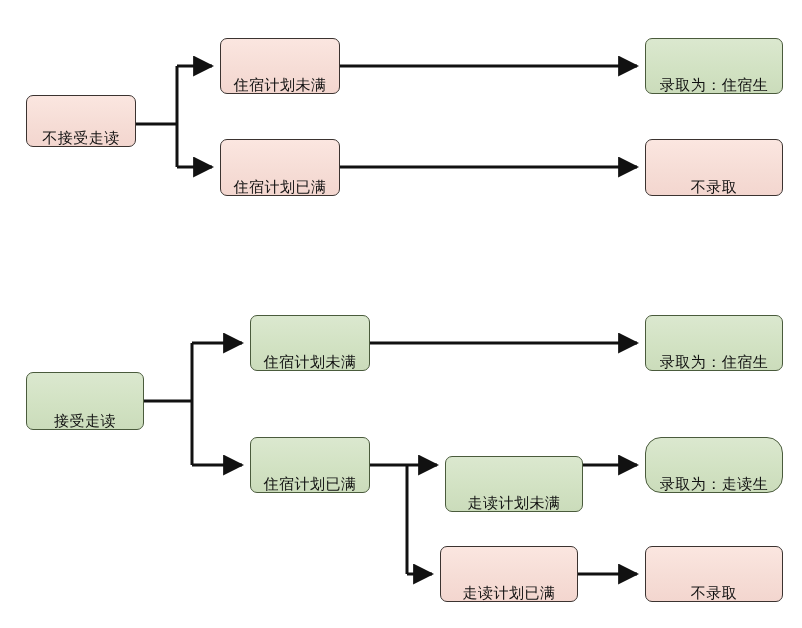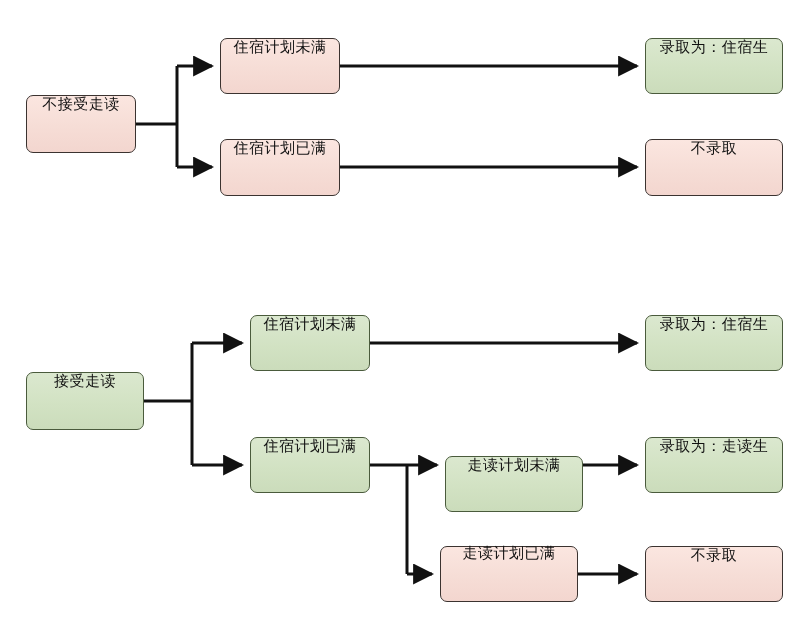--- a/index.html
+++ b/index.html
@@ -25,21 +25,21 @@
     left: 0;
     top: 0;
     width: 802px;
     height: 628px;
     pointer-events: none;
   }
   .node {
     position: absolute;
     box-sizing: border-box;
     display: flex;
-    align-items: flex-start;
+    align-items: flex-end;
     justify-content: center;
     border-radius: 7px;
     border: 1.6px solid #3a3330;
     font-size: 15px;
     letter-spacing: 0.5px;
     color: #111111;
     text-align: center;
     white-space: nowrap;
     line-height: 1.1;
   }
@@ -83,21 +83,21 @@
 
       <path d="M 370 465 L 407 465"></path>
       <path d="M 407 465 L 407 574"></path>
       <path d="M 407 465 L 437 465" marker-end="url(#arrow)"></path>
       <path d="M 407 574 L 432 574" marker-end="url(#arrow)"></path>
       <path d="M 583 465 L 637 465" marker-end="url(#arrow)"></path>
       <path d="M 578 574 L 637 574" marker-end="url(#arrow)"></path>
     </g>
   </svg>
 
-  <div class="node pink" style="left:26px; top:95px; width:110px; height:58px;">
+  <div class="node pink" style="left:26px; top:95px; width:110px; height:52px;">
     <span class="node-label">不接受走读</span>
   </div>
 
   <div class="node pink" style="left:220px; top:38px; width:120px; height:56px;">
     <span class="node-label">住宿计划未满</span>
   </div>
 
   <div class="node pink" style="left:220px; top:139px; width:120px; height:57px;">
     <span class="node-label">住宿计划已满</span>
   </div>
@@ -123,25 +123,25 @@
   </div>
 
   <div class="node green" style="left:645px; top:315px; width:138px; height:56px;">
     <span class="node-label">录取为：住宿生</span>
   </div>
 
   <div class="node green" style="left:445px; top:456px; width:138px; height:56px;">
     <span class="node-label">走读计划未满</span>
   </div>
 
-  <div class="node pink" style="left:440px; top:546px; width:138px; height:56px;font-family:Liberation Mono, monospace;">
+  <div class="node pink" style="left:440px; top:546px; width:138px; height:56px;">
     <span class="node-label">走读计划已满</span>
   </div>
 
-  <div class="node green" style="left:645px; top:437px; width:138px; height:56px;">
+  <div class="node green" style="left:645px; top:437px; width:138px; height:56px;border-radius:16px;">
     <span class="node-label">录取为：走读生</span>
   </div>
 
   <div class="node pink" style="left:645px; top:546px; width:138px; height:56px;">
     <span class="node-label">不录取</span>
   </div>
 
 </div>
 
 </body></html>

